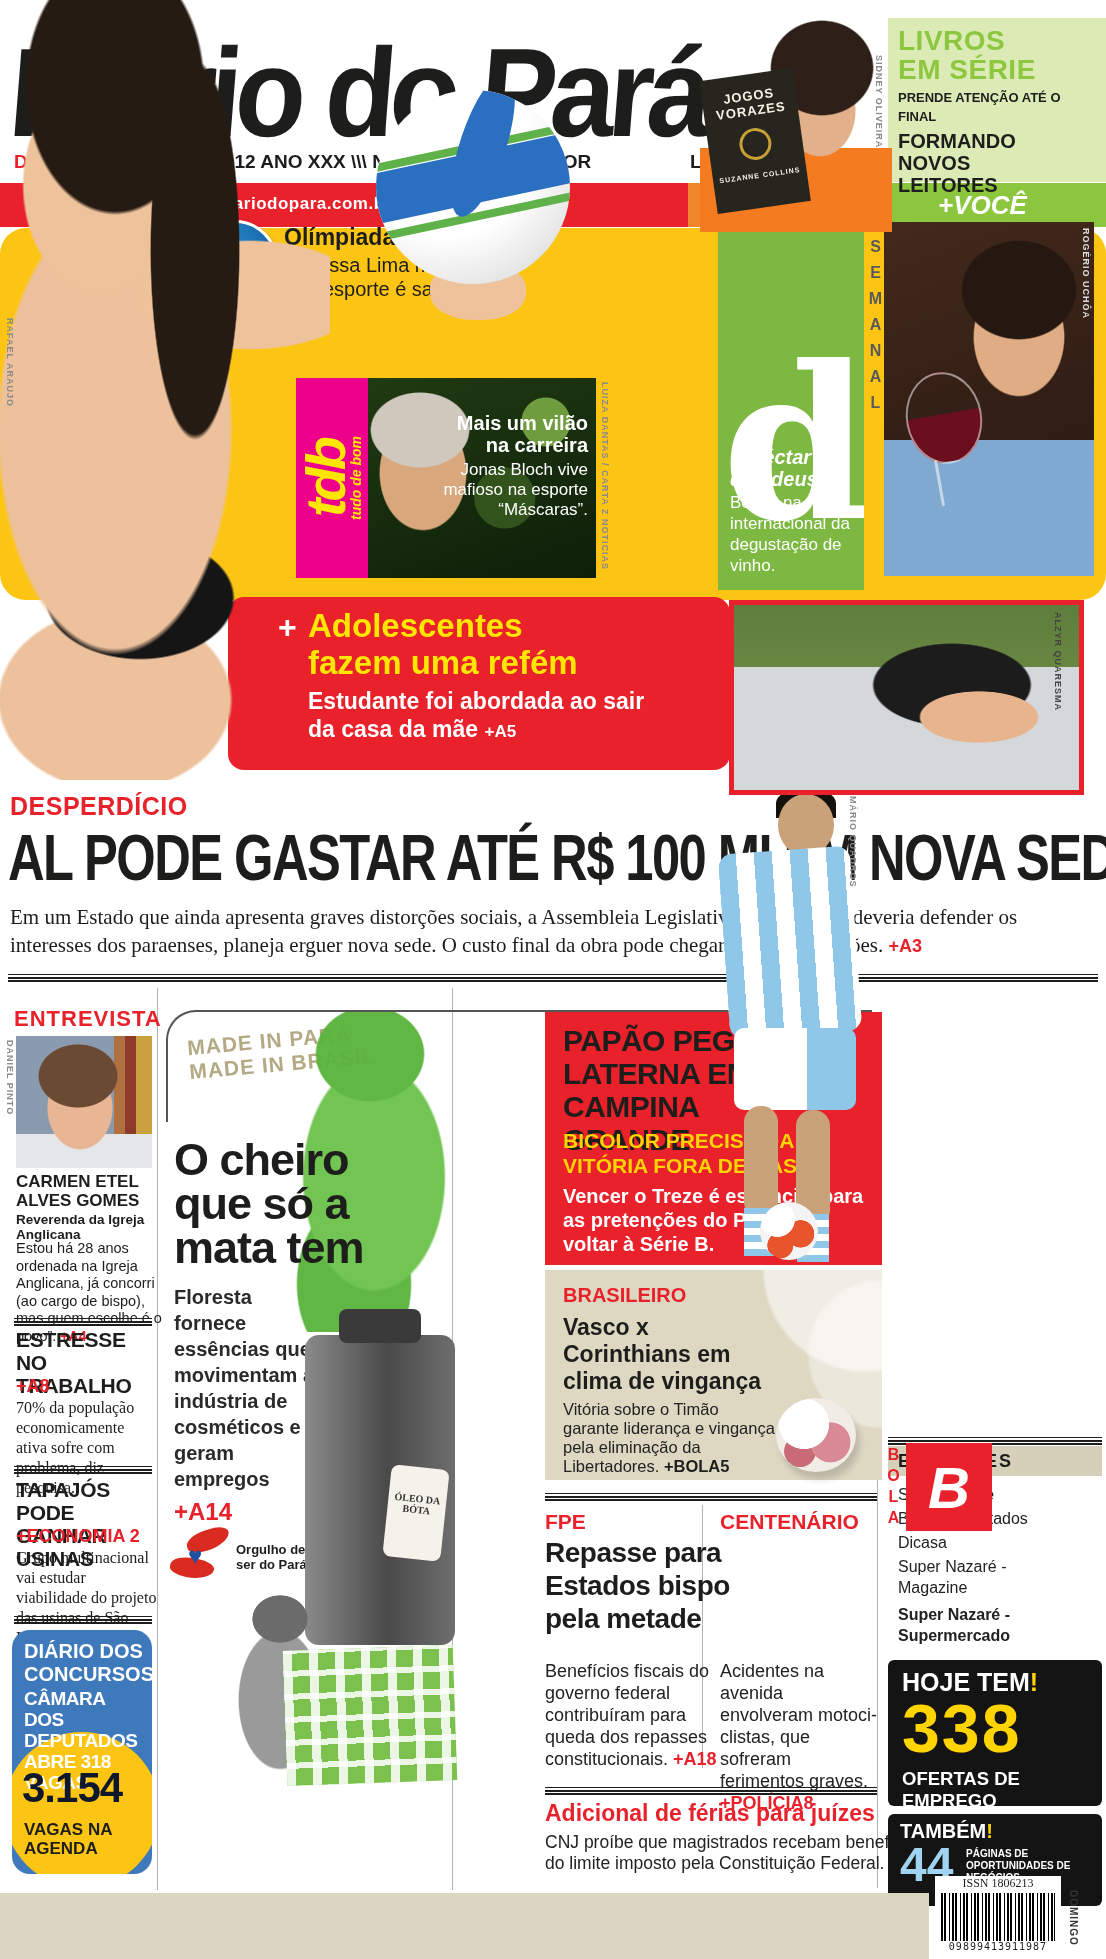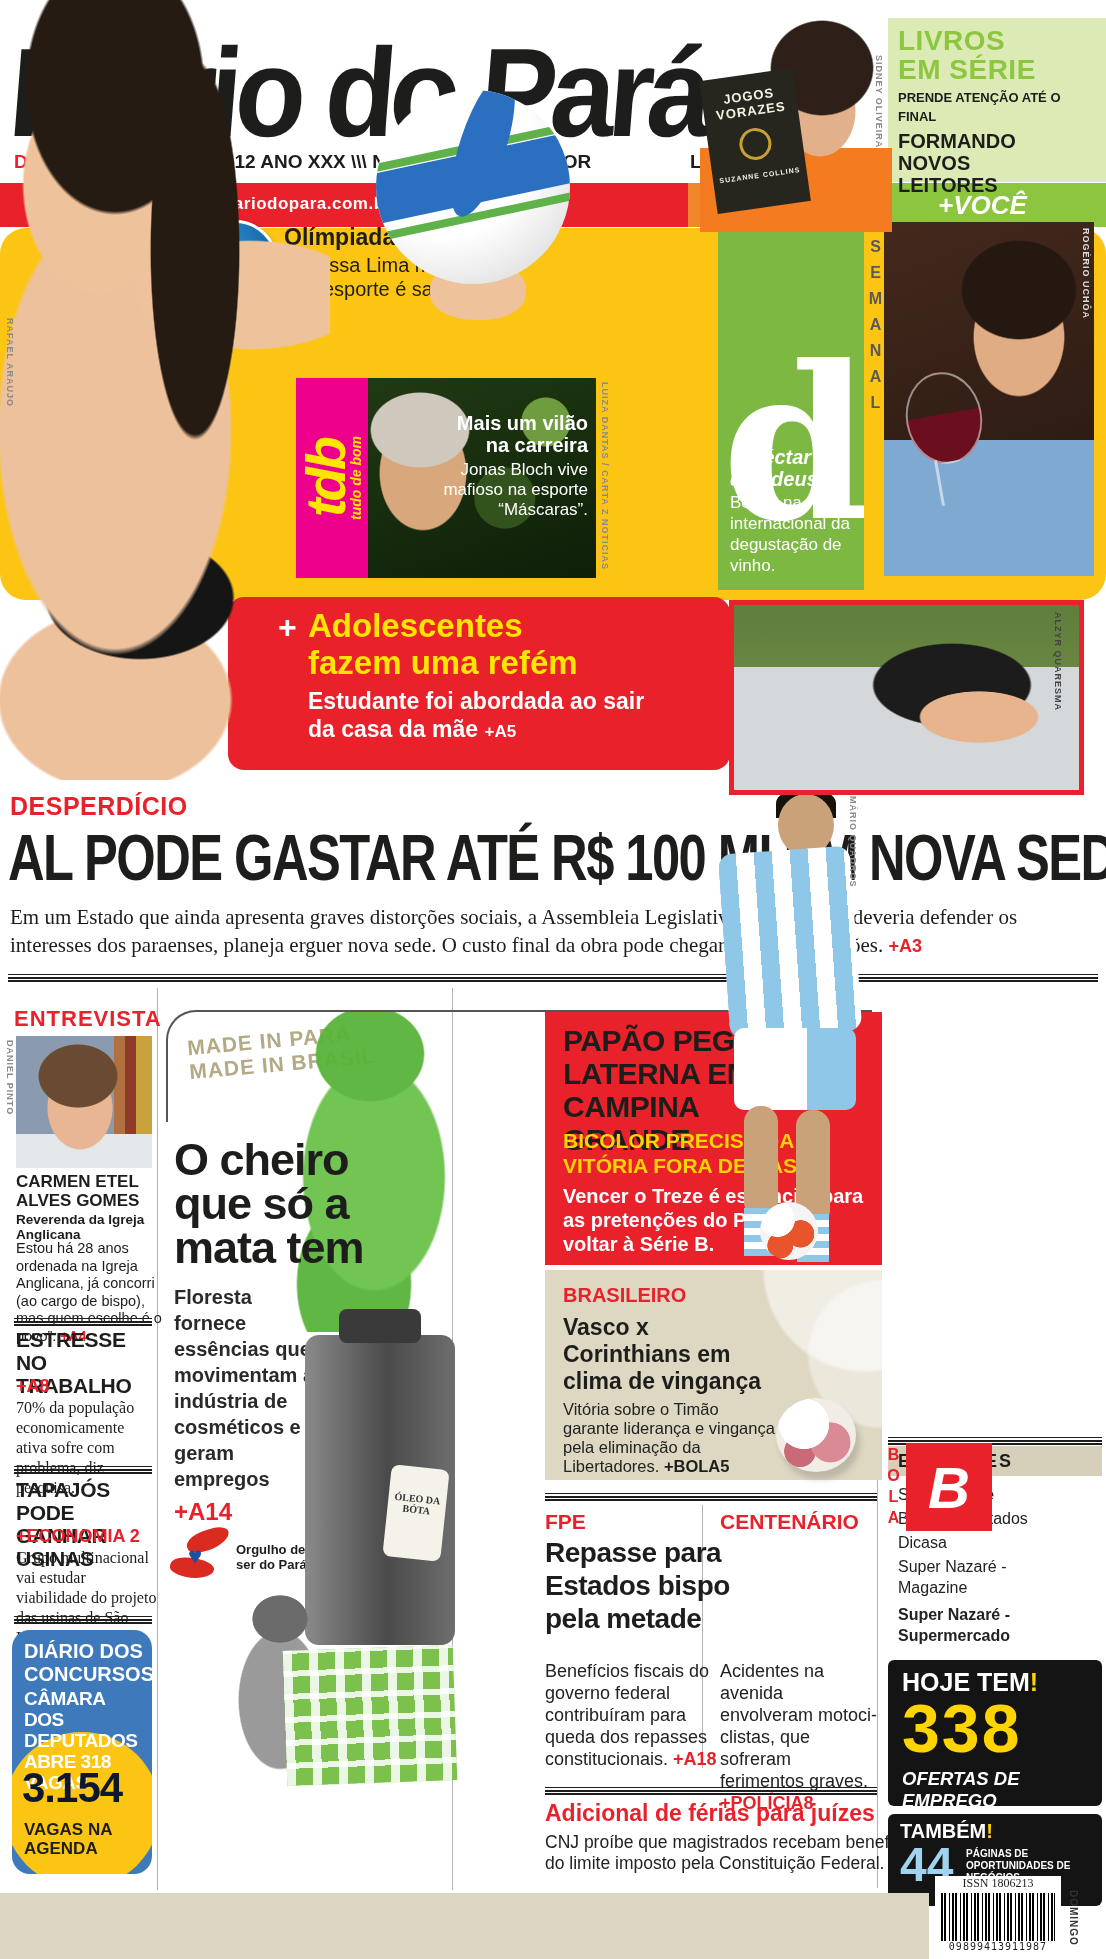--- a/index.html
+++ b/index.html
@@ -202,21 +202,21 @@
   .coltitle{font-size:28px;line-height:33px;font-weight:bold;letter-spacing:-.5px;}
   .colbody{font-size:18px;line-height:22px;color:#222;}
 
   .enc-hdr{left:888px;top:1446px;width:214px;height:30px;background:#d6d0bb;font-size:18px;
            font-weight:bold;letter-spacing:2px;line-height:30px;padding-left:10px;box-sizing:border-box;}
   .enc-item{left:898px;width:190px;font-size:16px;line-height:21px;color:#222;}
 
   .blackbox{background:#141414;border-radius:6px;}
   .hoje-t{position:absolute;left:14px;top:8px;font-size:25px;font-weight:bold;color:#fff;}
   .hoje-n{position:absolute;left:14px;top:34px;font-size:68px;line-height:68px;font-weight:bold;color:#ffd400;letter-spacing:2px;}
-  .hoje-l{position:absolute;left:14px;top:108px;font-size:18.5px;font-weight:bold;color:#fff;font-style:italic;}
+  .hoje-l{position:absolute;left:14px;top:108px;font-size:18.5px;font-weight:bold;color:#fff;}
   .tam-t{position:absolute;left:12px;top:6px;font-size:20px;font-weight:bold;color:#fff;}
   .tam-n{position:absolute;left:12px;top:26px;font-size:48px;line-height:50px;font-weight:bold;color:#9fd3ef;}
   .tam-l{position:absolute;left:78px;top:34px;width:126px;font-size:10px;line-height:12px;font-weight:bold;color:#fff;}
 
   .footerbar{left:0;top:1893px;width:929px;height:66px;background:#dcd7c2;z-index:1;}
   .f-h{position:absolute;font-weight:bold;color:#1d1d1b;}
   .f-s{position:absolute;font-size:8.5px;font-weight:bold;color:#333;}
   .f-v{position:absolute;font-size:9px;font-weight:bold;color:#1d1d1b;}
   .f-div{position:absolute;top:1903px;height:46px;width:1px;background:#9a9484;}
   .f-num{position:absolute;font-size:17px;font-weight:bold;color:#e8212b;letter-spacing:-.3px;}

